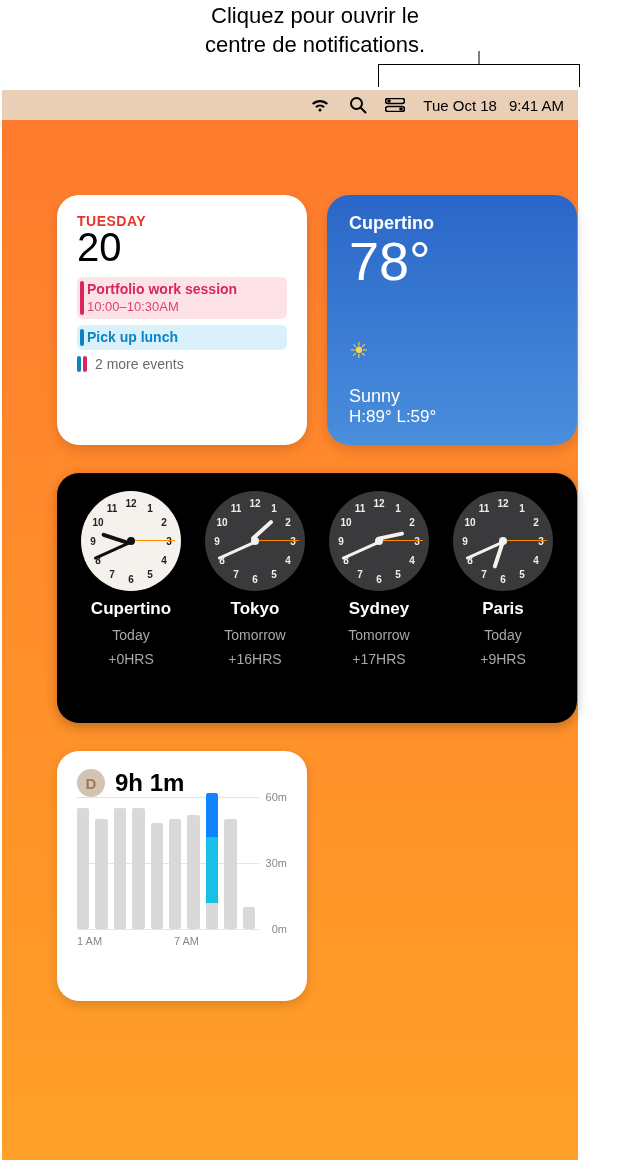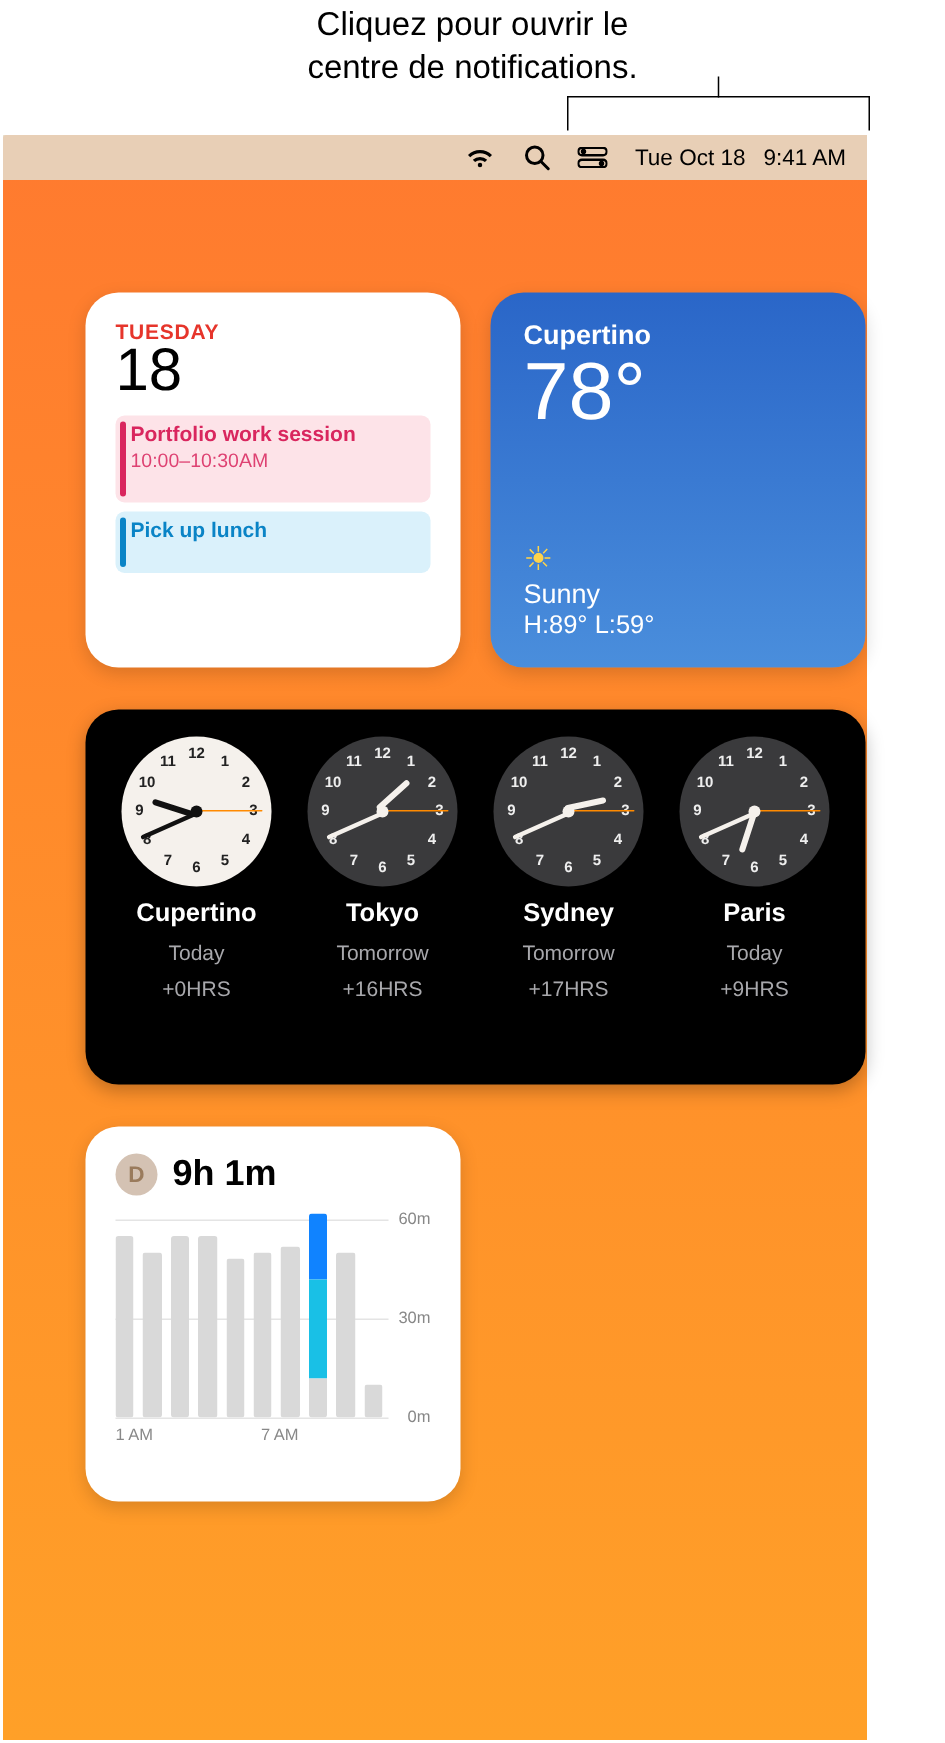--- a/index.html
+++ b/index.html
@@ -94,21 +94,21 @@
   }
   .cal-date {
     font-size: 40px;
     font-weight: 400;
     line-height: 1;
     margin-top: -2px;
     margin-bottom: 10px;
   }
   .cal-event {
     border-radius: 6px;
-    padding: 4px 8px 20px 10px;
+    padding: 4px 8px 4px 10px;
     margin-bottom: 6px;
     position: relative;
     font-size: 14px;
     line-height: 1.25;
   }
   .cal-event::before {
     content:'';
     position:absolute;
     left:3px; top:4px; bottom:4px;
     width:4px;
@@ -129,21 +129,21 @@
     width: 250px;
     height: 250px;
     background: linear-gradient(180deg, #2a66c8 0%, #4a8edc 100%);
     color: #fff;
     padding: 18px 22px;
     box-sizing: border-box;
     display:flex; flex-direction:column; justify-content:space-between;
   }
   .w-loc { font-size:18px; font-weight:600; }
   .w-temp { font-size:54px; font-weight:300; line-height:1; }
-  .w-cond { font-size:18px; font-weight:500; margin-top:0;}
+  .w-cond { font-size:18px; font-weight:500; margin-top:22px;}
   .w-hilo { font-size:17px; font-weight:500; }
   .clock-widget {
     margin-top: 28px;
     width: 520px;
     height: 250px;
     background: #000;
     border-radius: 22px;
     padding: 18px 12px 16px;
     box-sizing: border-box;
     display:flex; justify-content:space-around;
@@ -188,21 +188,21 @@
     height: 250px;
     background:#fff;
     border-radius:22px;
     padding:18px 20px 14px;
     box-sizing:border-box;
     box-shadow: 0 4px 12px rgba(0,0,0,0.15);
   }
   .st-head { display:flex; align-items:center; gap:10px;}
   .st-avatar{width:28px;height:28px;border-radius:50%;background:#d4c2b3;color:#9a7b5c;display:flex;align-items:center;justify-content:center;font-weight:600;font-size:15px;}
   .st-total{font-size:24px;font-weight:600;}
-  .st-chart{position:relative;height:150px;margin-top:16px;}
+  .st-chart{position:relative;height:150px;margin-top:0;}
   .st-grid-line{position:absolute;left:0;right:28px;border-top:1px solid #e4e4e4;}
   .st-grid-label{position:absolute;right:0;font-size:11px;color:#888;transform:translateY(-50%);}
   .st-bars{position:absolute;left:0;right:32px;bottom:18px;top:0;display:flex;align-items:flex-end;gap:6px;}
   .st-bar{flex:1;display:flex;flex-direction:column-reverse;border-radius:2px;overflow:hidden;min-width:0;}
   .st-seg{width:100%;}
   .st-xaxis{position:absolute;bottom:0;left:0;right:32px;display:flex;font-size:11px;color:#888;}
   .st-xaxis span:first-child{flex:0 0 auto;}
   .st-xaxis span:last-child{margin-left:auto;transform:translateX(-56px);}
 </style>
 </head>
@@ -238,27 +238,34 @@
       <span>Tue Oct 18</span>
       <span>9:41 AM</span>
     </span>
   </div>
 
   <div class="widgets">
 
     <div class="row1">
       <div class="card calendar-widget">
         <div class="cal-day">TUESDAY</div>
-        <div class="cal-date">18</div>
+        <div class="cal-date">20</div>
         <div class="cal-event ev1">
           <div class="title">Portfolio work session</div>
           <div class="time">10:00–10:30AM</div>
         </div>
         <div class="cal-event ev2">
           <div class="title">Pick up lunch</div>
+        </div>
+        <div class="cal-more">
+          <span class="bars">
+            <span style="background:#0a84c6"></span>
+              <span style="background:#d9265e"></span>
+          </span>
+          <span>2 more events</span>
         </div>
       </div>
 
       <div class="card weather-widget">
         <div>
           <div class="w-loc">Cupertino</div>
           <div class="w-temp">78°</div>
         </div>
         <div>
           <span style="color:#ffd34a;font-size:22px;">☀︎</span>

